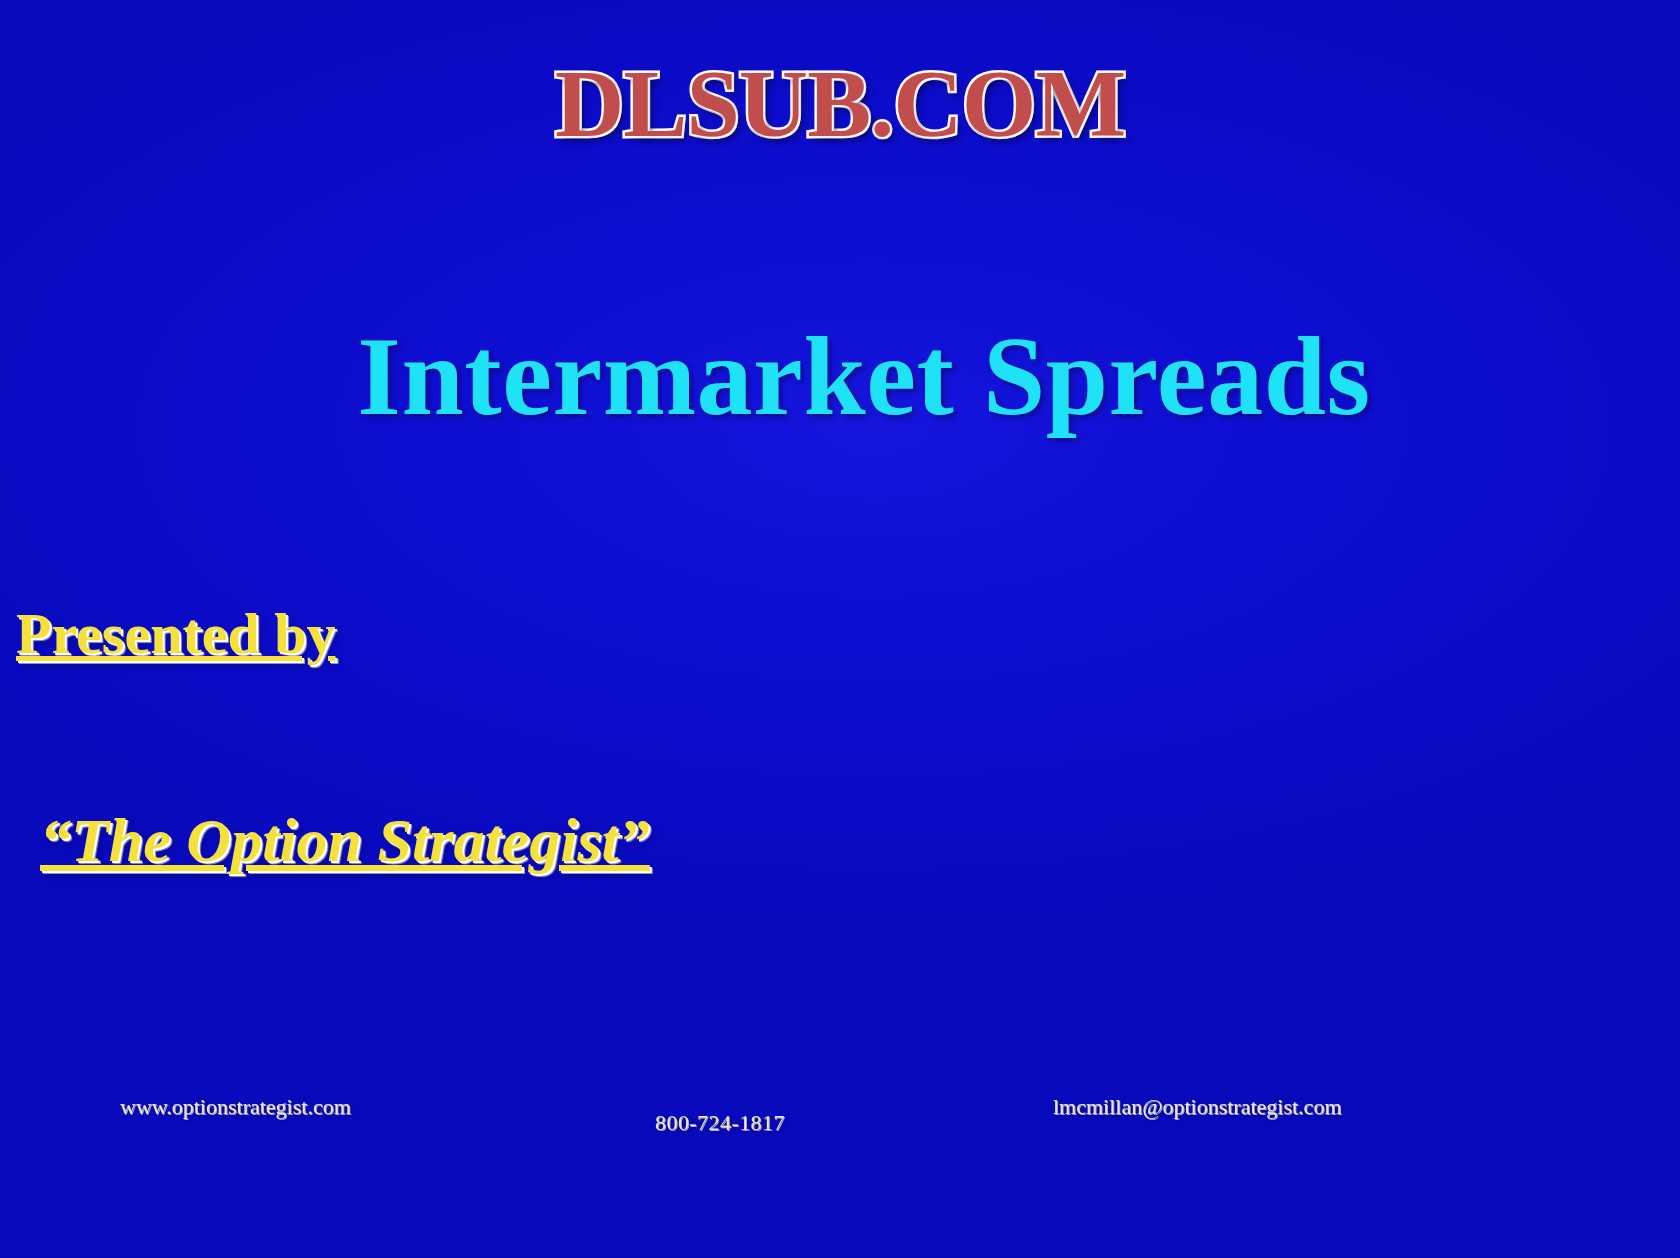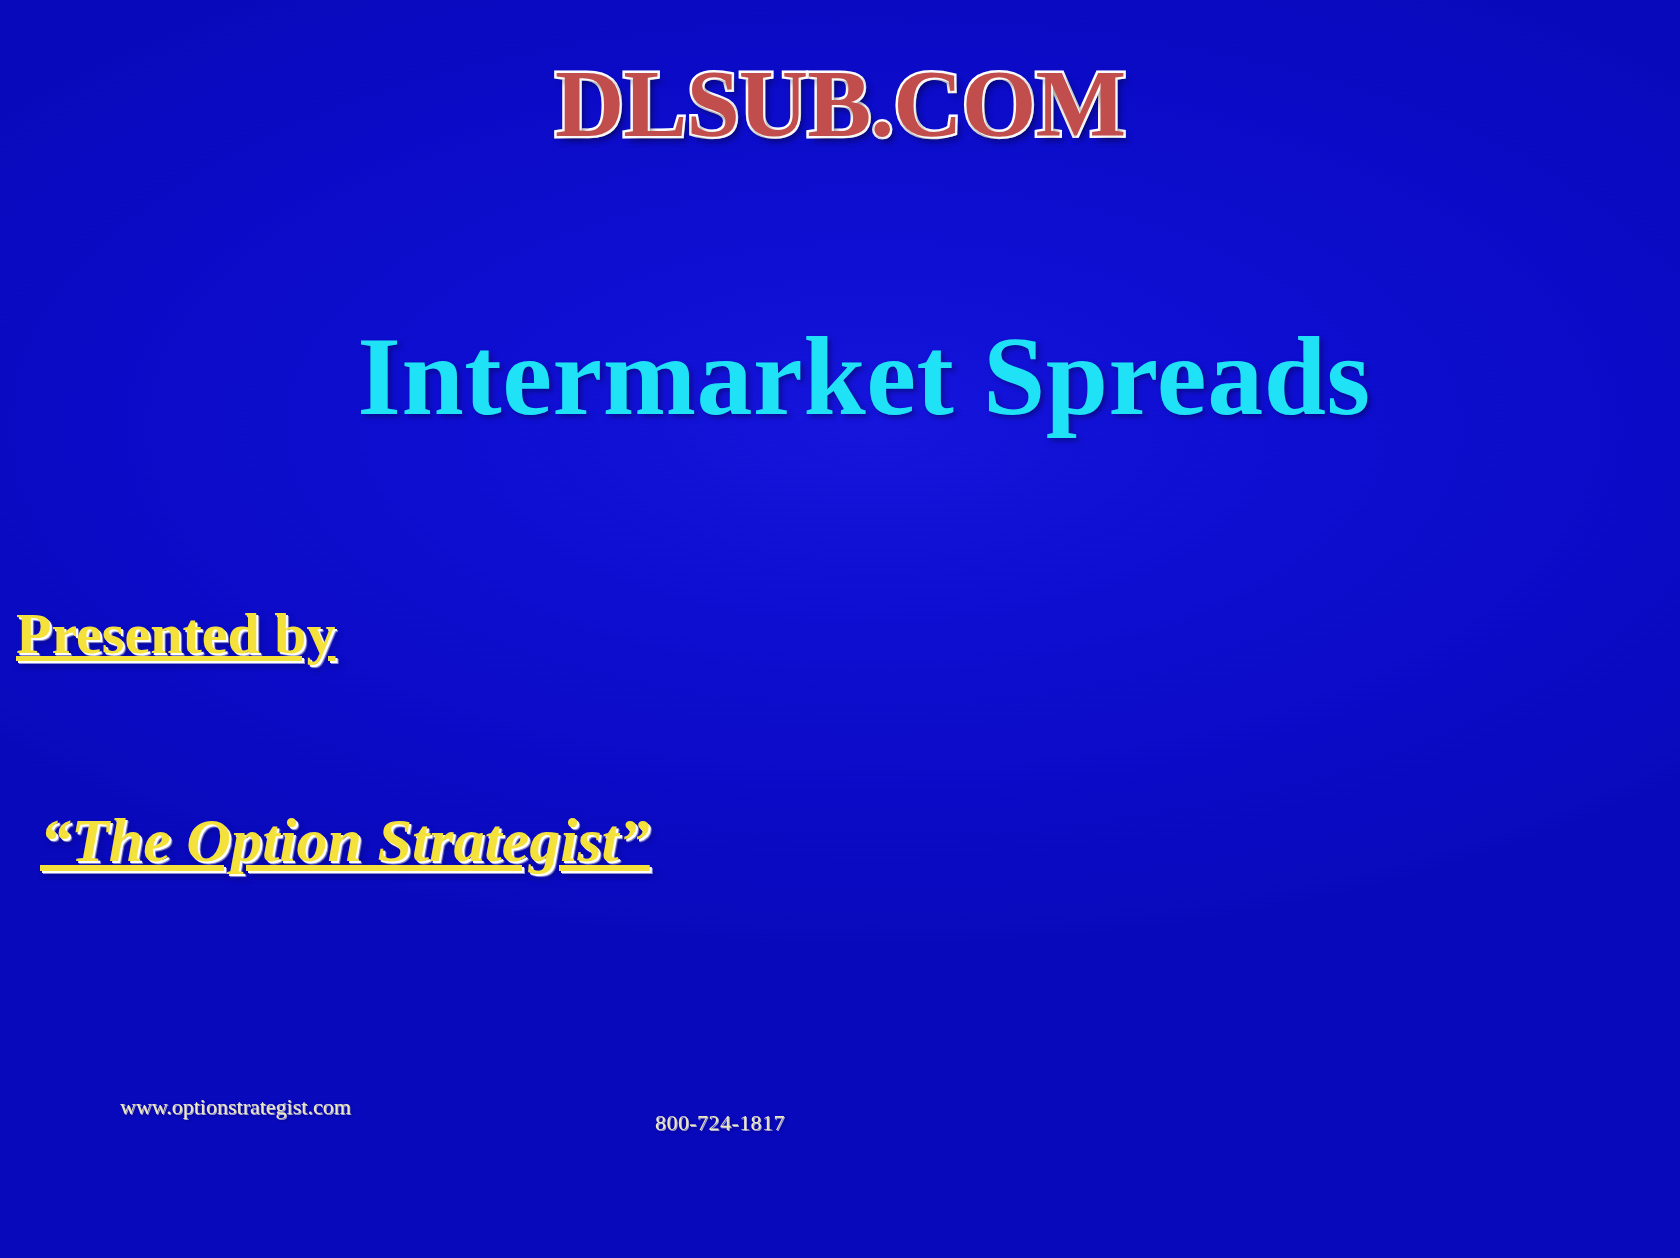--- a/index.html
+++ b/index.html
@@ -162,15 +162,16 @@
 
 
   <div id="main-title">Intermarket Spreads</div>
 
   <div class="presenter" id="presented-by">Presented by</div>
   <div class="presenter" id="presenter-tagline">“The Option Strategist”</div>
 
   <div id="footer">
     <span class="footer-item" id="footer-website">www.optionstrategist.com</span>
     <span class="footer-item" id="footer-phone">800-724-1817</span>
+    <span class="footer-item" id="footer-email">lmcmillan@optionstrategist.com</span>
   </div>
 
 </div>
 
 </body></html>

